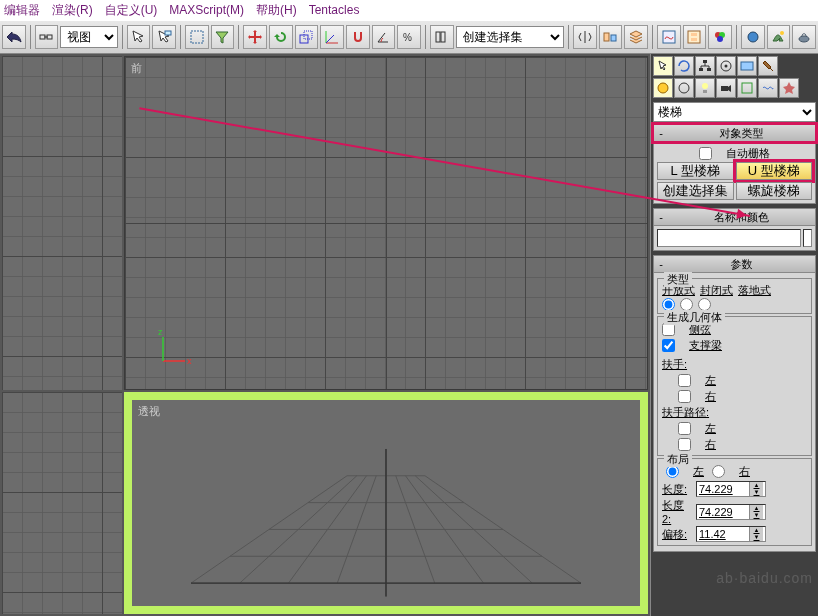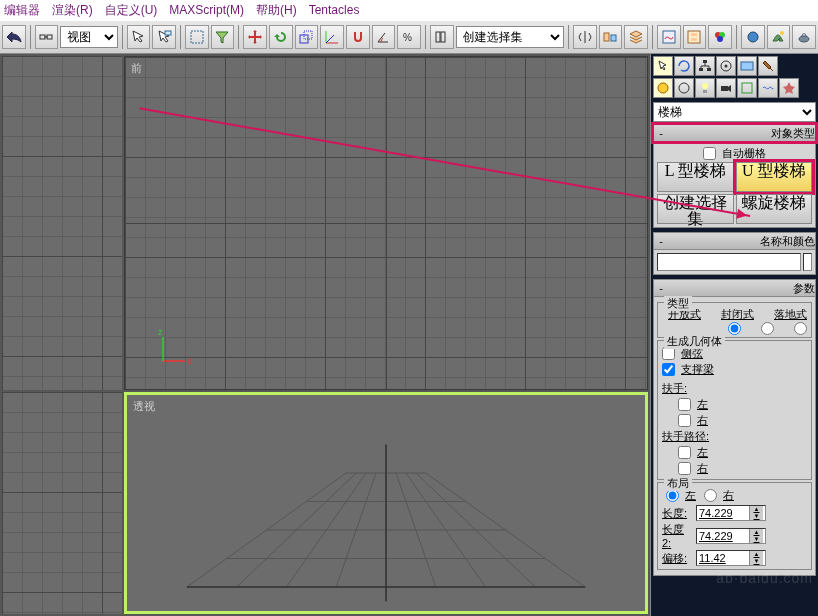--- a/index.html
+++ b/index.html
@@ -9,45 +9,45 @@
 .toolbar { height: 34px; background: linear-gradient(#e8e8e8,#d0d0d0); border-top: 1px solid #fff; border-bottom: 1px solid #888; display: flex; align-items: center; padding: 0 2px; gap: 2px; }
 .tbtn { width: 24px; height: 24px; border: 1px solid #999; background: linear-gradient(#f4f4f4,#d8d8d8); display: flex; align-items: center; justify-content: center; font-size: 12px; }
 .tbtn svg { width: 16px; height: 16px; }
 .tsep { width: 1px; height: 24px; background: #888; margin: 0 2px; }
 .tdrop { height: 22px; border: 1px solid #888; background: #fff; font-size: 12px; padding: 0 2px; }
 .main { position: absolute; top: 54px; left: 0; right: 168px; bottom: 0; background: #575757; }
 .viewport { position: absolute; background: #6c6c6c; }
 .viewport.tl { top: 2px; left: 2px; width: 120px; height: 334px; }
 .viewport.tr { top: 2px; left: 124px; right: 2px; height: 334px; border: 1px solid #3a3a3a; }
 .viewport.bl { top: 338px; left: 2px; width: 120px; bottom: 2px; }
-.viewport.br { top: 338px; left: 124px; right: 2px; bottom: 2px; border: 3px solid #bef264; padding-left: 8px; }
+.viewport.br { top: 338px; left: 124px; right: 2px; bottom: 2px; border: 8px solid #bef264; padding-left: 8px; }
 .vlabel { position: absolute; top: 4px; left: 6px; font-size: 11px; color: #ccc; }
 .grid { position: absolute; inset: 0; background-image: linear-gradient(rgba(90,90,90,0.8) 1px, transparent 1px), linear-gradient(90deg, rgba(90,90,90,0.8) 1px, transparent 1px); background-size: 20px 20px; }
 .grid.major::before { content:''; position:absolute; inset:0; background-image: linear-gradient(rgba(70,70,70,1) 1px, transparent 1px), linear-gradient(90deg, rgba(70,70,70,1) 1px, transparent 1px); background-size: 100px 100px; }
 .axis-center-h { position:absolute; left:0; right:0; top:50%; height:1px; background:#444; }
 .axis-center-v { position:absolute; top:0; bottom:0; left:50%; width:1px; background:#444; }
 .gizmo { position:absolute; bottom:20px; left:30px; width:40px; height:40px; }
-.sidebar { position: absolute; top: 54px; right: 0; width: 168px; bottom: 0; background: #0f172a; border-left: 1px solid #888; padding: 2px; font-size: 12px; overflow: hidden; }
+.sidebar { position: absolute; top: 54px; right: 0; width: 168px; bottom: 0; background: #404040; border-left: 1px solid #888; padding: 2px; font-size: 12px; overflow: hidden; }
 .tabrow { display: flex; gap: 1px; margin-bottom: 2px; }
 .tab { width: 20px; height: 20px; border: 1px solid #888; background: linear-gradient(#eee,#ccc); display: flex; align-items:center; justify-content:center; }
 .tab.active { background: #fcfcd0; }
 .tab svg { width: 14px; height: 14px; }
 .catdrop { width: 100%; height: 20px; border: 1px solid #888; background: #fff; font-size: 12px; margin: 2px 0; }
 .rollup-hdr { height: 18px; background: linear-gradient(#d8d8d8,#b8b8b8); border: 1px solid #888; display: flex; align-items: center; font-size: 11px; position: relative; }
 .rollup-hdr .minus { width: 14px; text-align: center; }
-.rollup-hdr .rtitle { flex: 1; text-align: right; }
+.rollup-hdr .rtitle { flex: 1; text-align: center; }
 .rollup-body { border: 1px solid #888; border-top: none; background: #d6d6d6; padding: 3px; font-size: 11px; }
 .hl-pink { outline: 3px solid #d4145a; outline-offset: -1px; }
 .grid2 { display: grid; grid-template-columns: 1fr 1fr; gap: 2px; }
-.btn { height: 30px; border: 1px solid #888; background: linear-gradient(#e8e8e8,#c8c8c8); text-align: center; font-size: 16px; line-height: 16px; font-family: Liberation Serif, serif; }
+.btn { height: 18px; border: 1px solid #888; background: linear-gradient(#e8e8e8,#c8c8c8); text-align: center; font-size: 13px; line-height: 16px; }
 .btn.hl { background: linear-gradient(#fff6a0,#f0d060); outline: 3px solid #d4145a; }
 .fieldset { border: 1px solid #888; padding: 4px 4px 2px 4px; margin: 2px 0; position: relative; text-decoration: underline; }
 .fieldset .legend { position: absolute; top: -7px; left: 6px; background: #d6d6d6; padding: 0 3px; font-size: 11px; }
-.radio-row { display: flex; gap: 20px; font-size: 11px; align-items: center; justify-content: flex-end; }
-.chk-row { display: flex; align-items: center; gap: 6px; font-size: 11px; margin: 1px 0; }
+.radio-row { display: flex; gap: 5px; font-size: 11px; align-items: center; justify-content: flex-start; }
+.chk-row { display: flex; align-items: center; gap: 14px; font-size: 11px; margin: 1px 0; }
 .num-row { display: flex; align-items: center; font-size: 11px; margin: 1px 0; }
 .num-row .nlabel { width: 34px; }
 .spinner { display: flex; border: 1px inset #888; background: #fff; height: 16px; width: 70px; }
 .spinner input { border: none; width: 52px; font-size: 11px; padding: 0 2px; background: #fff; }
 .spinner .arrows { width: 14px; display: flex; flex-direction: column; }
 .spinner .arrows div { flex: 1; background: #ccc; border-left: 1px solid #888; font-size: 6px; text-align: center; line-height: 7px; }
 .arrow-line { position: absolute; top: 215px; left: 130px; width: 620px; height: 2px; background: #d4145a; transform-origin: right center; transform: rotate(10deg); z-index: 50; pointer-events: none; }
 .arrow-line::after { content:''; position:absolute; right:-2px; top:-4px; border: 5px solid transparent; border-left: 10px solid #d4145a; }
 .watermark { position: absolute; right: 5px; bottom: 30px; font-size: 14px; color: rgba(255,255,255,0.15); z-index: 60; pointer-events: none; letter-spacing: 1px; }
 </style>

